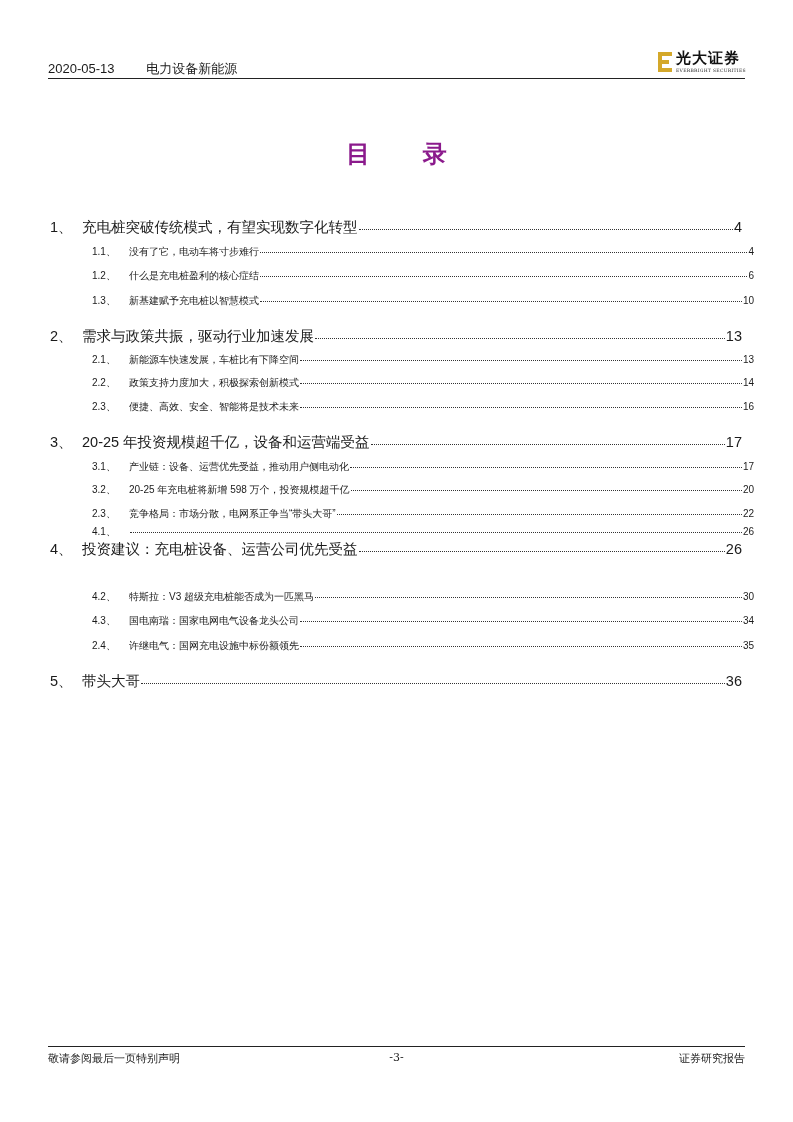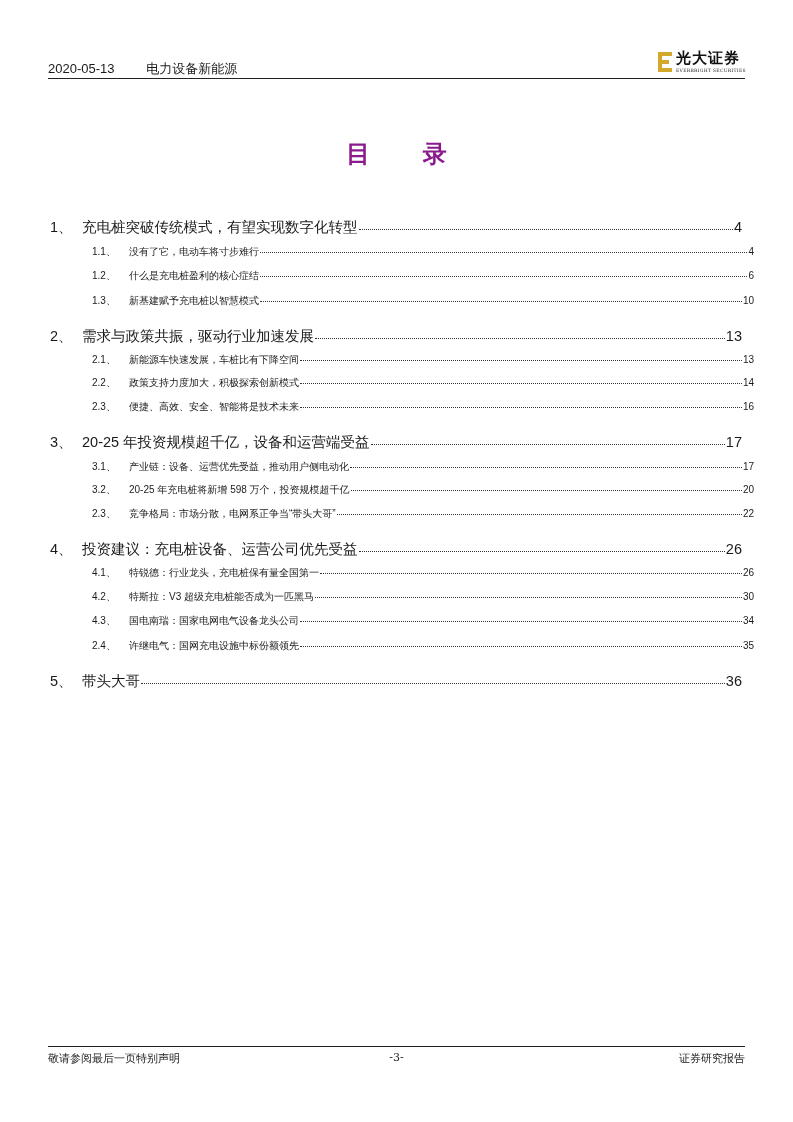--- a/index.html
+++ b/index.html
@@ -134,21 +134,20 @@
   </div>
 
   <div class="toc-row l1" style="top:499px">
     <span class="num">4、</span>
     <span class="text">投资建议：充电桩设备、运营公司优先受益</span>
     <span class="dots"></span>
     <span class="page">26</span>
   </div>
   <div class="toc-row l2" style="top:525px">
     <span class="num">4.1、</span>
-    <span class="text">特锐德：行业龙头，充电桩保有量全国第一</span>
     <span class="dots"></span>
     <span class="page">26</span>
   </div>
   <div class="toc-row l2" style="top:549px">
     <span class="num">4.2、</span>
     <span class="text">特斯拉：V3 超级充电桩能否成为一匹黑马</span>
     <span class="dots"></span>
     <span class="page">30</span>
   </div>
   <div class="toc-row l2" style="top:573px">

